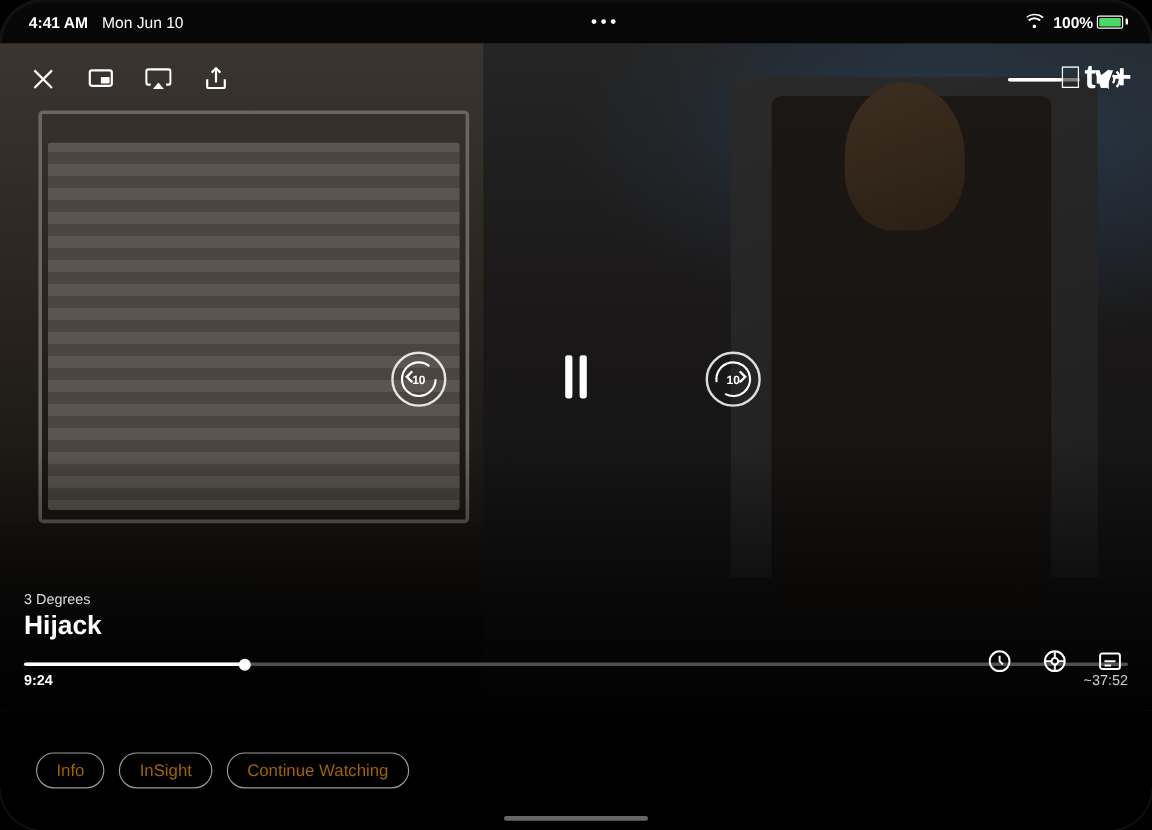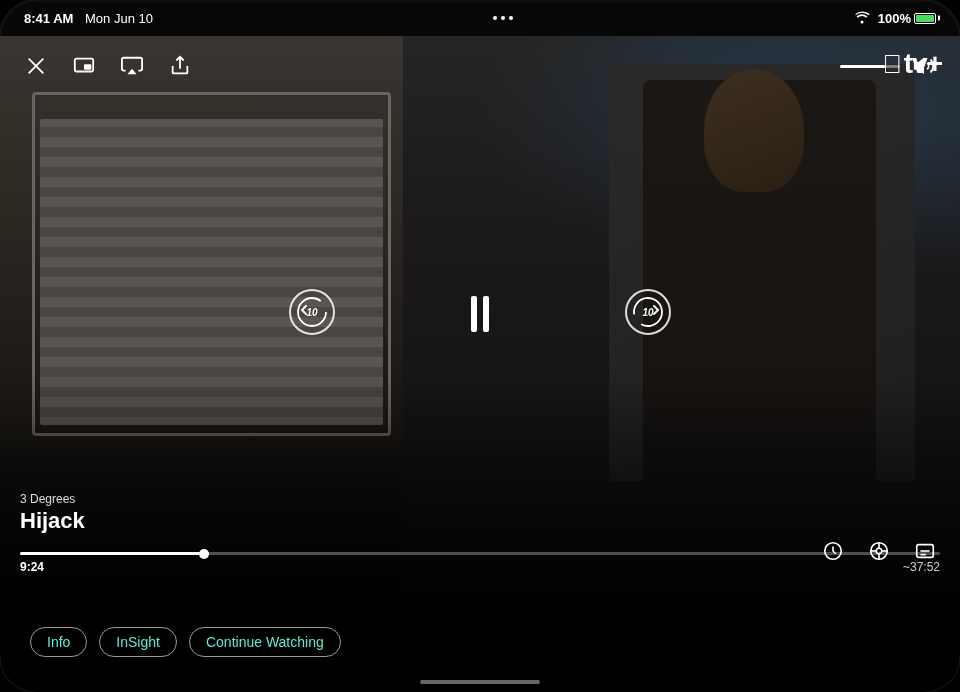--- a/index.html
+++ b/index.html
@@ -229,24 +229,23 @@
     }
     .apple-icon { font-size: 26px; margin-right: 1px; }
 
     
     .center-controls {
       position: absolute;
       top: 50%;
       left: 50%;
       transform: translate(-50%, -50%);
       display: flex;
-      align-items: flex-start;
-      gap: 120px;
+      align-items: flex-end;
+      gap: 83px;
       z-index: 5;
-      font-style: italic;
     }
     .skip-btn {
       color: #fff;
       cursor: pointer;
       display: flex; flex-direction: column; align-items: center;
       font-size: 11px;
       gap: 2px;
     }
     .skip-circle {
       width: 46px; height: 46px;
@@ -356,21 +355,21 @@
       background: #000;
       display: flex;
       align-items: center;
       padding: 0 30px;
       gap: 12px;
     }
     .pill-btn {
       border: 1.5px solid rgba(255,255,255,0.6);
       border-radius: 16px;
       padding: 6px 16px;
-      color: #5eead4;
+      color: #a16207;
       font-size: 14px;
       font-weight: 500;
       cursor: pointer;
       background: transparent;
       white-space: nowrap;
     }
 
     
     .home-indicator {
       position: absolute;
@@ -396,21 +395,21 @@
   </style>
 </head>
 <body>
 
 <div class="ipad-frame">
 
   <div class="side-btn"></div>
 
   <div class="status-bar">
     <div>
-      <span>8:41 AM</span>
+      <span>4:41 AM</span>
       <span style="margin-left:8px; font-weight:400; font-size:13px;">Mon Jun 10</span>
     </div>
     <div class="status-center">
       <div class="status-dot"></div>
       <div class="status-dot"></div>
       <div class="status-dot"></div>
     </div>
     <div class="status-right">
       <span class="wifi-icon">
         <svg width="16" height="14" viewBox="0 0 16 14" fill="white">

